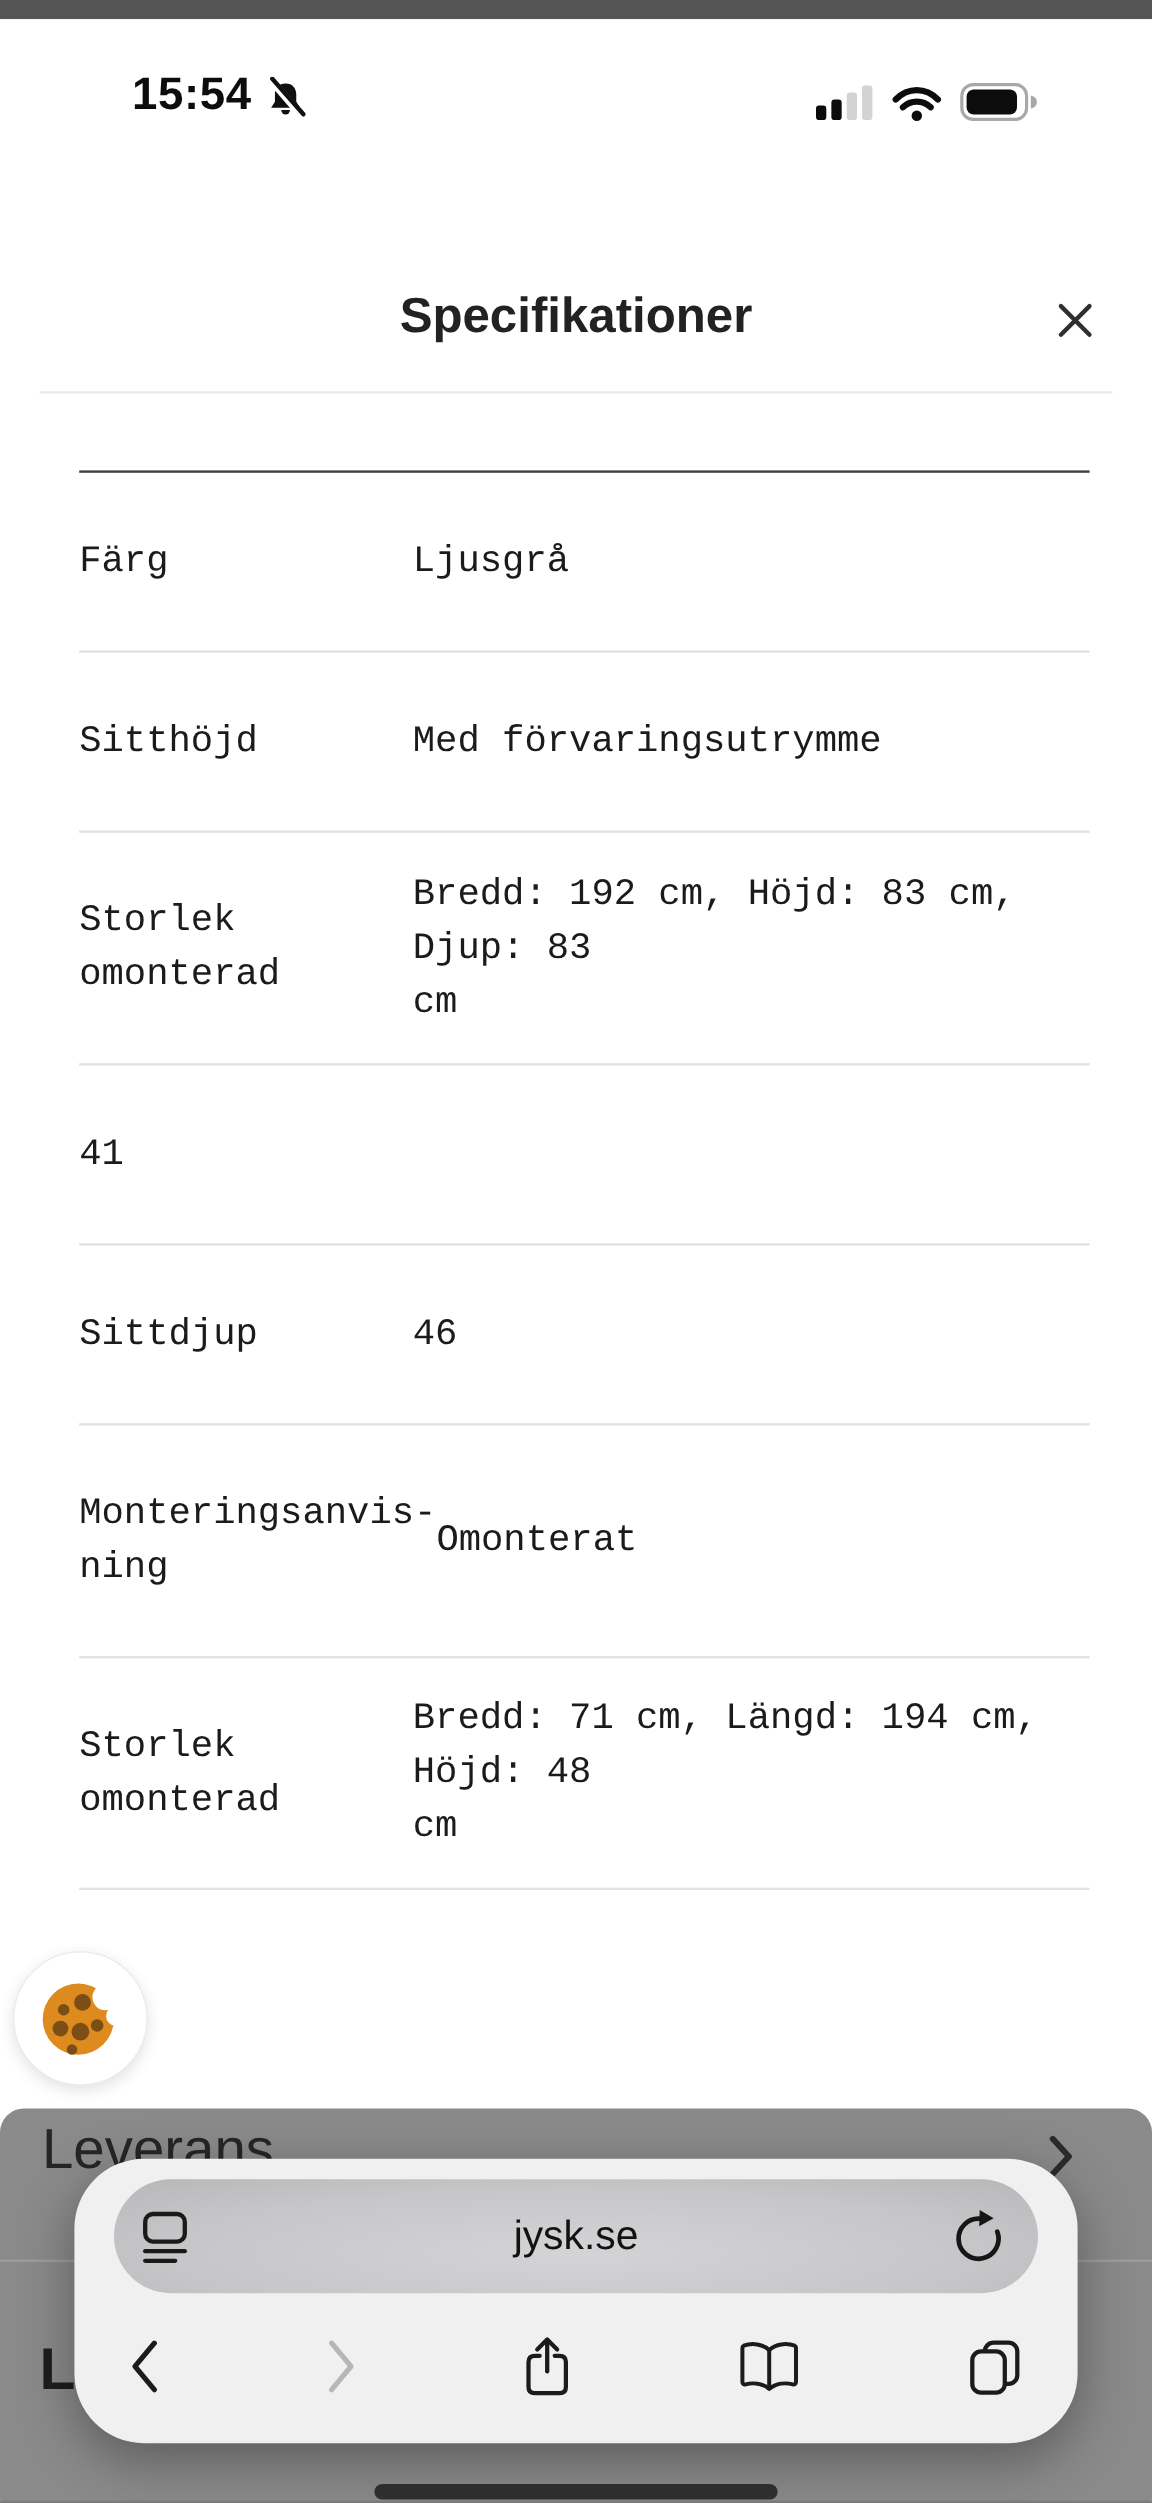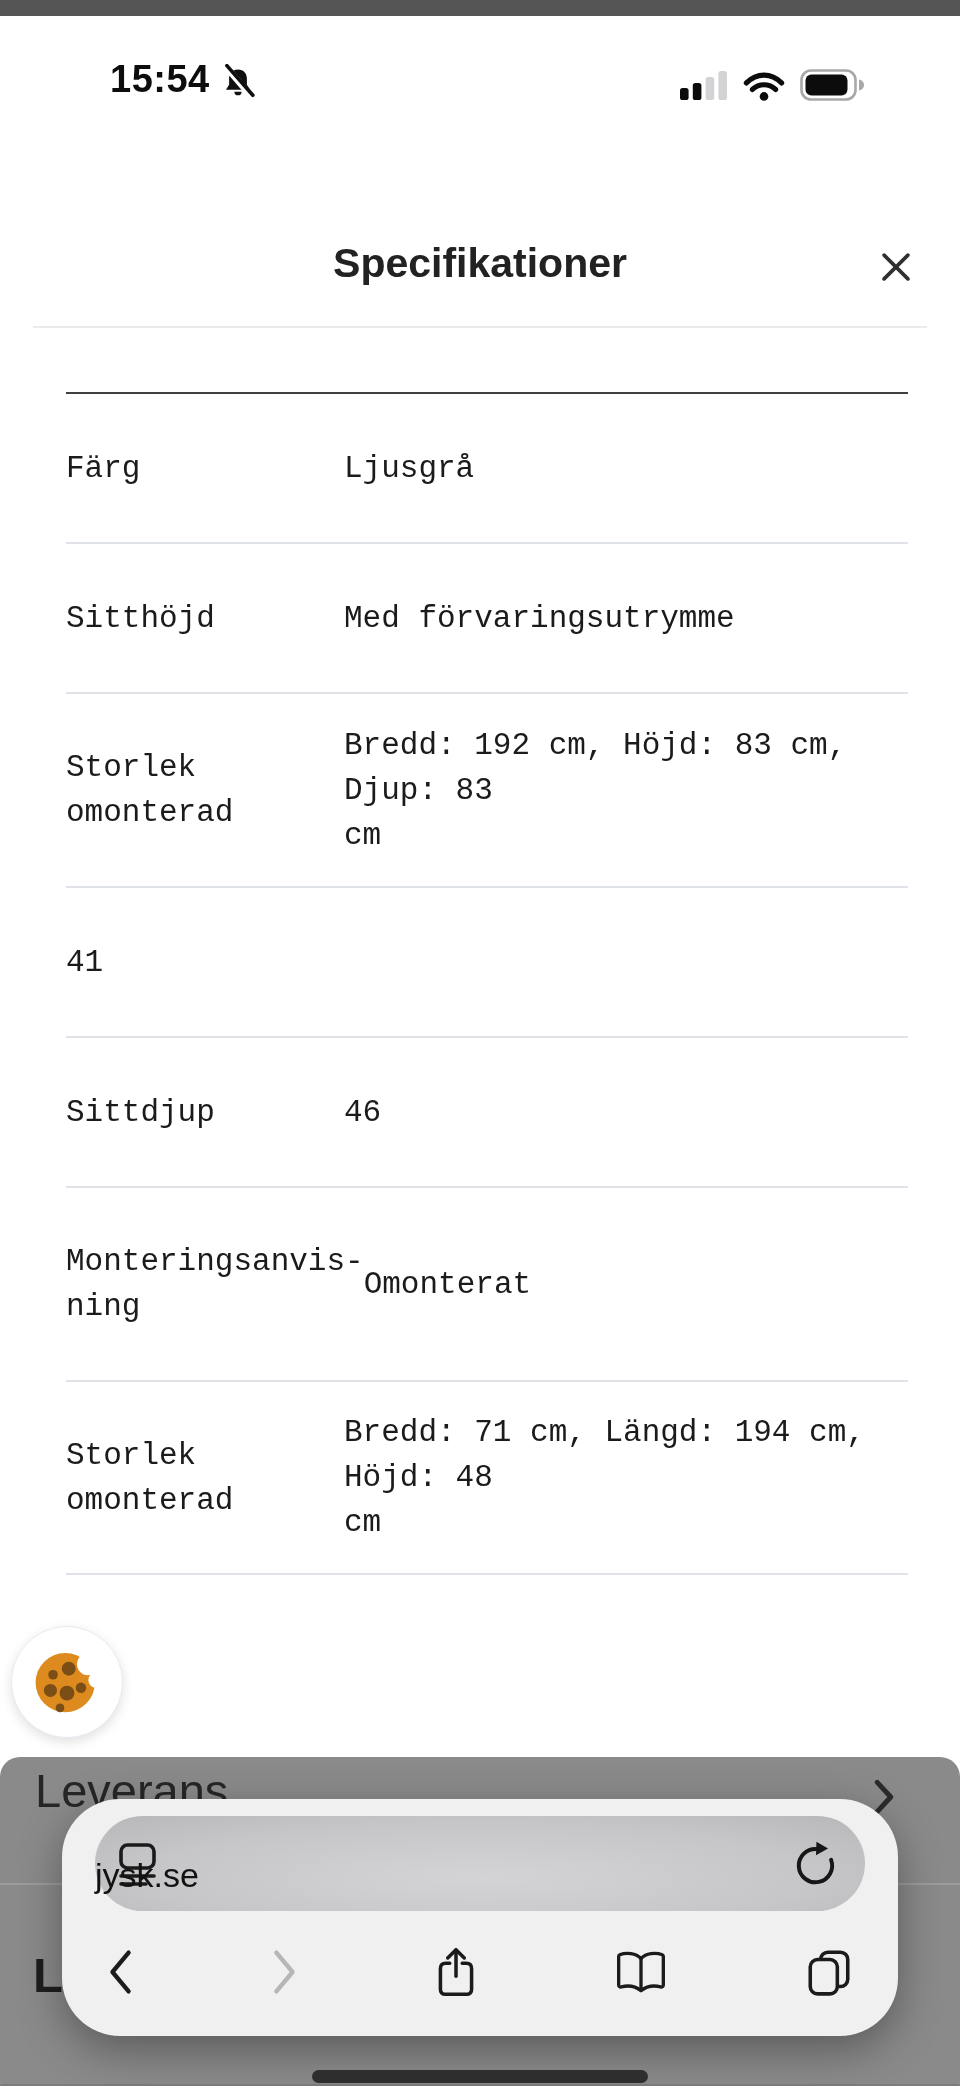--- a/index.html
+++ b/index.html
@@ -33,21 +33,21 @@
   .lev-label{position:absolute;left:35px;top:6px;font-size:47px;color:#262626;}
   .lev-chevron{position:absolute;right:64px;top:22px;}
   .behind-divider{position:absolute;top:126px;left:0;right:0;height:2px;background:#9c9c9c;}
   .partial-heading{position:absolute;top:190px;left:33px;font-size:49px;font-weight:700;color:#1e1e1e;}
   .bottom-band{position:absolute;bottom:0;left:0;right:0;height:18px;background:#7c7c7c;}
   .toolbar-card{position:absolute;top:42px;left:62px;width:836px;height:237px;background:#f0f0f1;
                 border-radius:58px;box-shadow:0 14px 44px rgba(0,0,0,.34);z-index:3;}
   .url-pill{position:absolute;top:17px;left:33px;width:770px;height:95px;border-radius:48px;
             background:radial-gradient(ellipse at 50% 65%,#d4d4d6 0%,#c6c6c8 62%,#b7b7b9 100%);cursor:pointer;}
   .page-menu-btn{position:absolute;left:20px;top:23px;background:none;border:none;padding:0;cursor:pointer;}
-  .url-text{position:absolute;top:40px;left:0;width:100%;font-size:34px;color:#121212;}
+  .url-text{position:absolute;top:28px;left:0;width:100%;text-align:center;font-size:34px;color:#121212;}
   .reload-btn{position:absolute;right:24px;top:23px;background:none;border:none;padding:0;cursor:pointer;}
   .nav-row{position:absolute;top:112px;left:0;right:0;height:125px;display:flex;align-items:center;
            justify-content:space-between;padding:0 44px;box-sizing:border-box;}
   .nav-btn{background:none;border:none;padding:0;cursor:pointer;display:flex;align-items:center;}
   .home-indicator{position:absolute;top:313px;left:312px;width:336px;height:13px;border-radius:7px;
                   background:#2e2e2e;z-index:4;cursor:grab;}
 </style>
 </head>
 <body>
 

